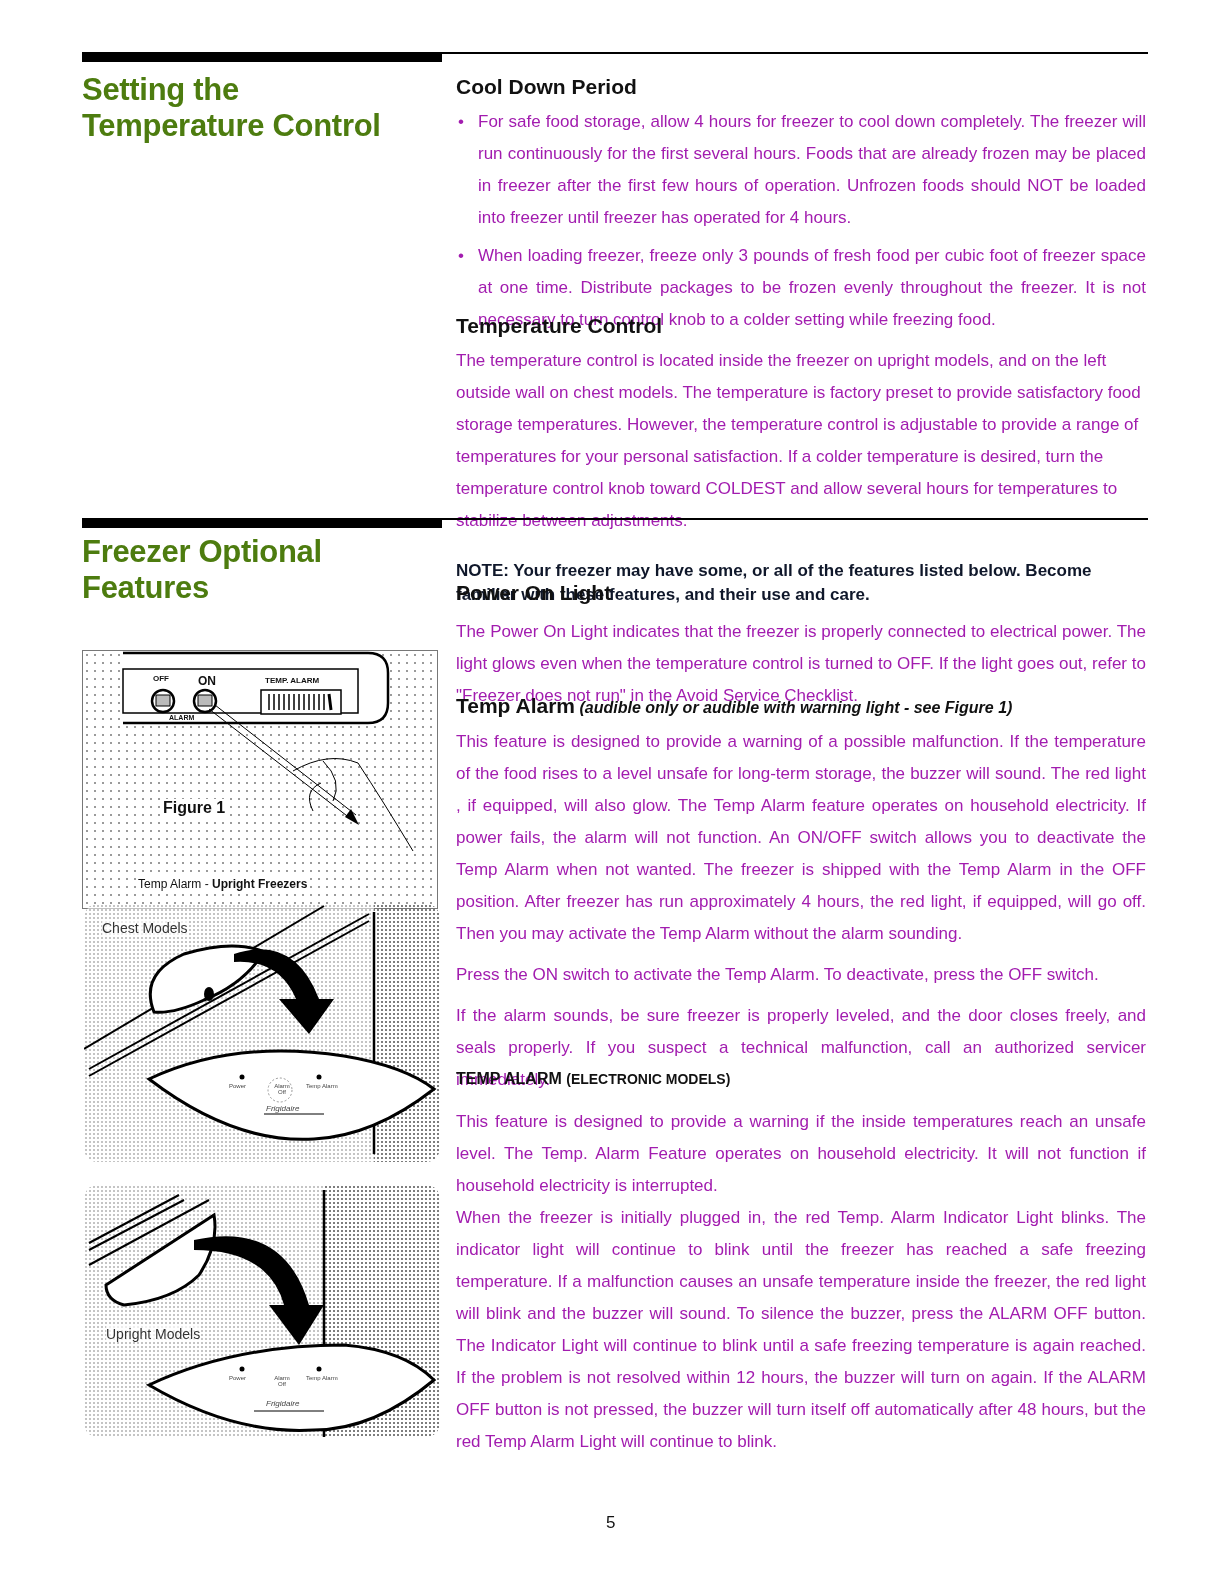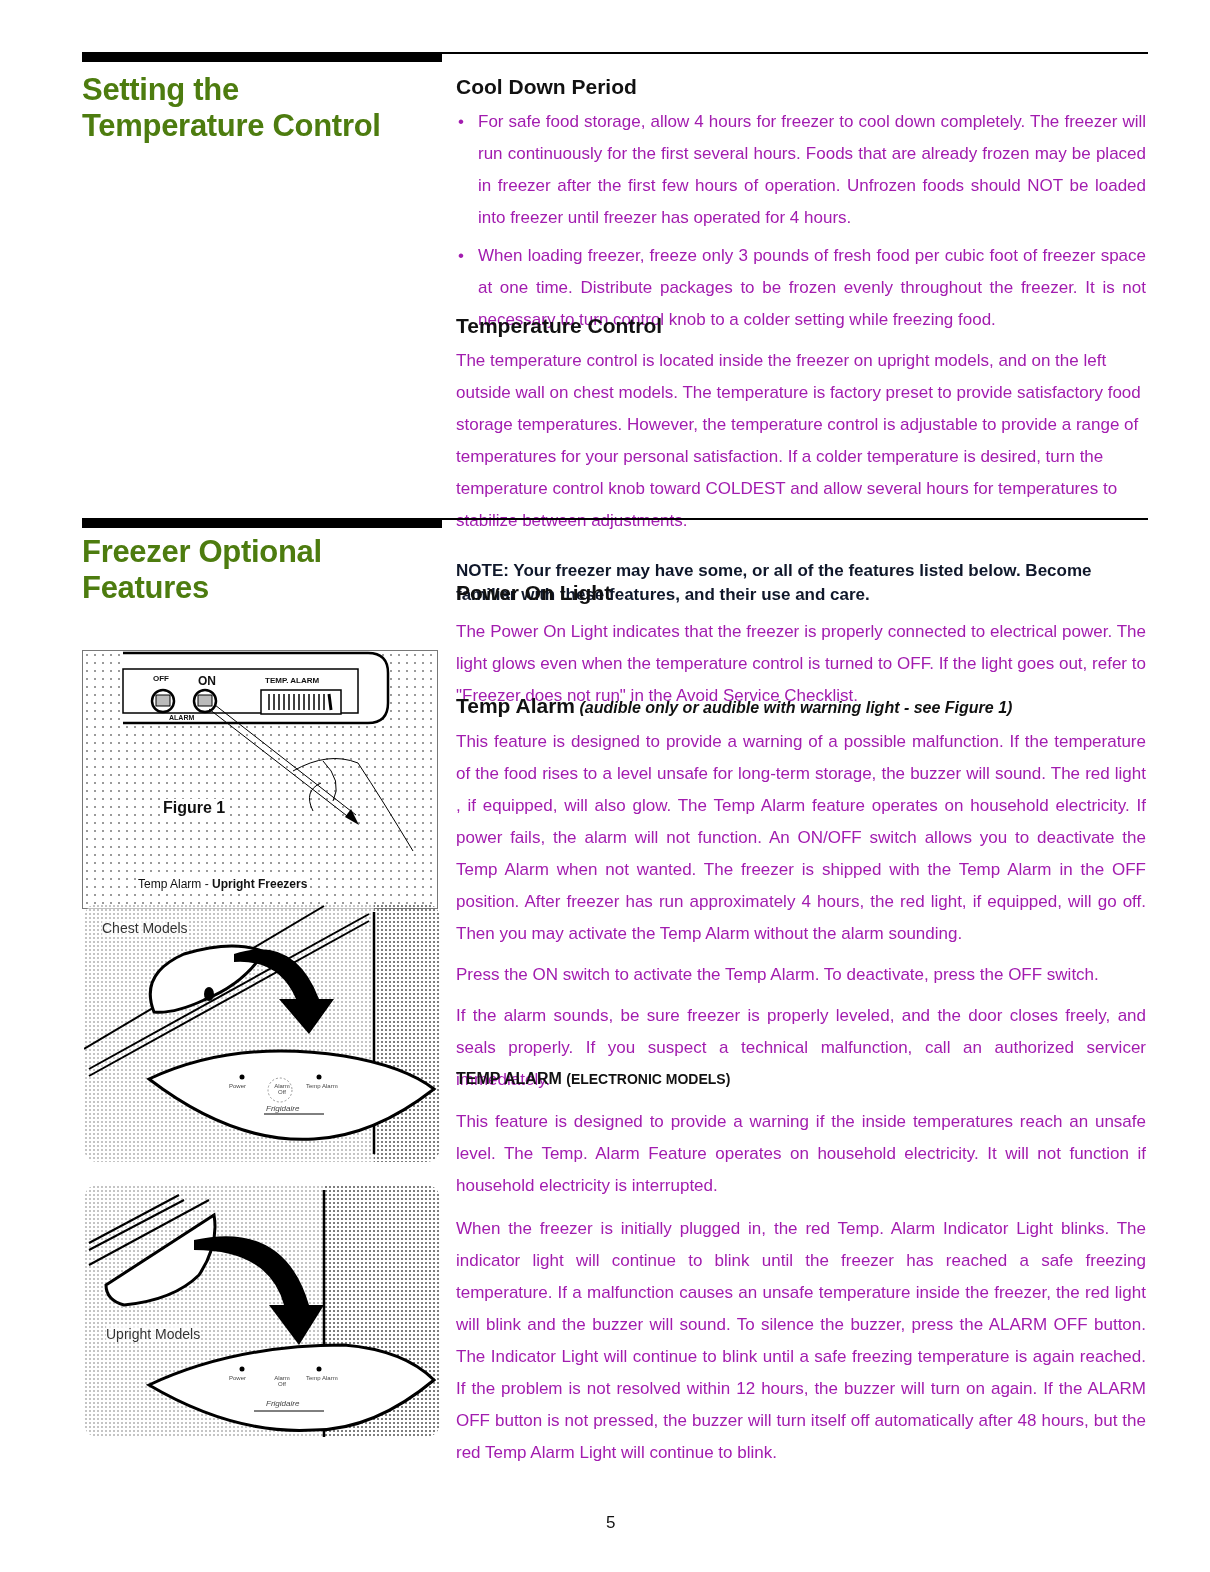--- a/index.html
+++ b/index.html
@@ -71,21 +71,21 @@
   <div class="body" style="margin-bottom:9px;">This feature is designed to provide a warning of a possible malfunction. If the temperature of the food rises to a level unsafe for long-term storage, the buzzer will sound. The red light , if equipped, will also glow. The Temp Alarm feature operates on household electricity. If power fails, the alarm will not function. An ON/OFF switch allows you to deactivate the Temp Alarm when not wanted. The freezer is shipped with the Temp Alarm in the OFF position. After freezer has run approximately 4 hours, the red light, if equipped, will go off. Then you may activate the Temp Alarm without the alarm sounding.</div>
   <div class="body" style="margin-bottom:9px;">Press the ON switch to activate the Temp Alarm. To deactivate, press the OFF switch.</div>
   <div class="body">If the alarm sounds, be sure freezer is properly leveled, and the door closes freely, and seals properly. If you suspect a technical malfunction, call an authorized servicer immediately.</div>
 </div>
 
 <div class="abs" style="left:456px; top:1068px; width:690px;">
   <div style="margin-bottom:16px;">
     <span class="h3">TEMP ALARM</span>
     <span class="h3" style="font-size:14px;">(ELECTRONIC MODELS)</span>
   </div>
-  <div class="body" style="margin-bottom:11px;">This feature is designed to provide a warning if the inside temperatures reach an unsafe level. The Temp. Alarm Feature operates on household electricity. It will not function if household electricity is interrupted.</div>
+  <div class="body" style="">This feature is designed to provide a warning if the inside temperatures reach an unsafe level. The Temp. Alarm Feature operates on household electricity. It will not function if household electricity is interrupted.</div>
   <div class="body">When the freezer is initially plugged in, the red Temp. Alarm Indicator Light blinks. The indicator light will continue to blink until the freezer has reached a safe freezing temperature. If a malfunction causes an unsafe temperature inside the freezer, the red light will blink and the buzzer will sound. To silence the buzzer, press the ALARM OFF button. The Indicator Light will continue to blink until a safe freezing temperature is again reached. If the problem is not resolved within 12 hours, the buzzer will turn on again. If the ALARM OFF button is not pressed, the buzzer will turn itself off automatically after 48 hours, but the red Temp Alarm Light will continue to blink.</div>
 </div>
 
 <div class="abs fig-box dots" style="left:82px; top:616px; width:354px; height:257px;margin-top:34px;">
   <svg width="354" height="257" viewBox="0 0 354 257" style="position:absolute; left:0; top:0;">
     <path d="M40 2 L285 2 Q305 2 305 22 L305 52 Q305 72 285 72 L40 72" fill="#fff" stroke="#000" stroke-width="2.5"></path>
     <rect x="40" y="18" width="235" height="44" fill="#fff" stroke="#000" stroke-width="1.5"></rect>
     <circle cx="80" cy="50" r="11" fill="#fff" stroke="#000" stroke-width="2.5"></circle>
     <rect x="73" y="44" width="14" height="11" fill="#bbb" stroke="#000" stroke-width="1"></rect>
     <circle cx="122" cy="50" r="11" fill="#fff" stroke="#000" stroke-width="2.5"></circle>

